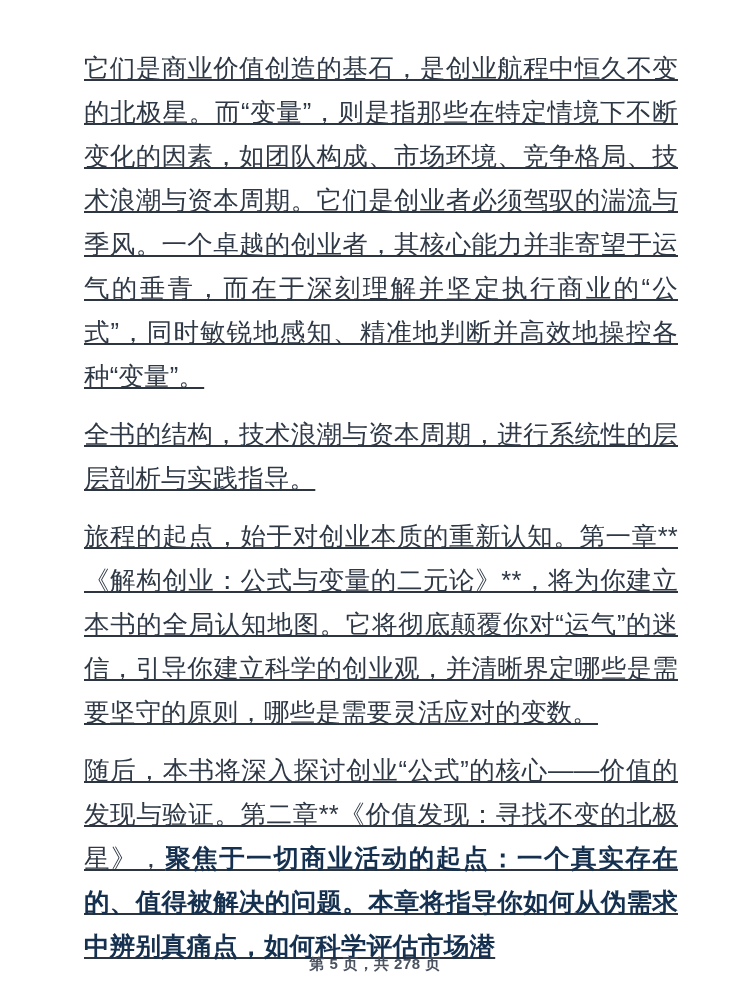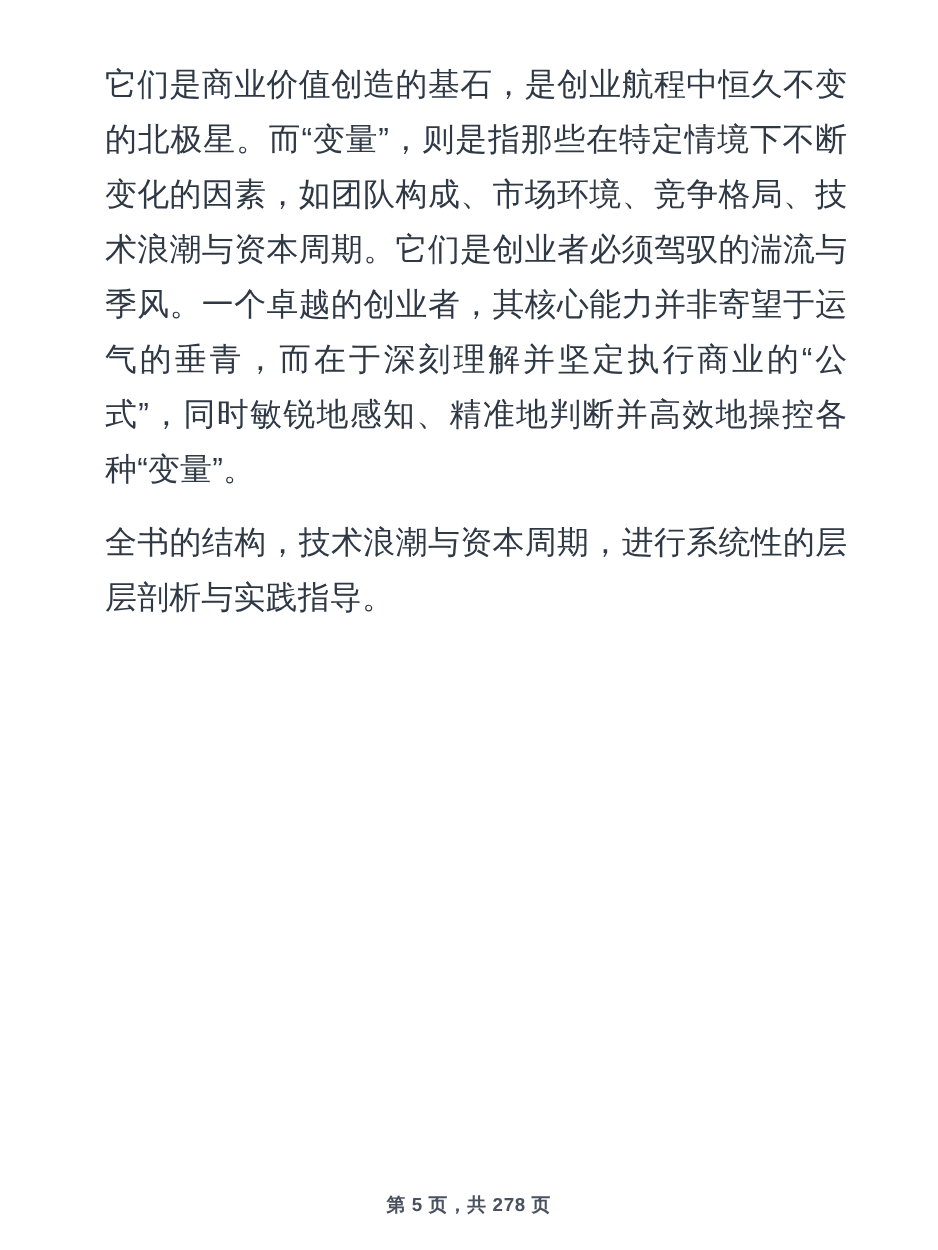--- a/index.html
+++ b/index.html
@@ -15,20 +15,21 @@
     overflow: hidden;
   }
   .page {
     position: relative;
     width: 750px;
     height: 1000px;
     box-sizing: border-box;
     padding: 46px 72px 0 84px;
     display: flex;
     flex-direction: column;
+    text-decoration: underline;
   }
   .body-text {
     font-size: 25.5px;
     line-height: 44px;
     letter-spacing: 0.2px;
     color: #2f3946;
     text-align: justify;
     text-justify: inter-ideograph;
   }
   p.para {
@@ -58,21 +59,23 @@
 <body>
 
 <div class="page">
 
   <div class="body-text">
 
     <p class="para"><span>它们是商业价值创造的基石，是创业航程中恒久不变的北极星。而“变量”，则是指那些在特定情境下不断变化的因素，如团队构成、市场环境、竞争格局、技术浪潮与资本周期。它们是创业者必须驾驭的湍流与季风。一个卓越的创业者，其核心能力并非寄望于运气的垂青，而在于深刻理解并坚定执行商业的“公式”，同时敏锐地感知、精准地判断并高效地操控各种“变量”。</span></p>
 
     <p class="para"><span>全书的结构，技术浪潮与资本周期，进行系统性的层层剖析与实践指导。</span></p>
 
+    <p class="para"><span>旅程的起点，始于对创业本质的重新认知。第一章**《解构创业：公式与变量的二元论》**，将为你建立本书的全局认知地图。它将彻底颠覆你对“运气”的迷信，引导你建立科学的创业观，并清晰界定哪些是需要坚守的原则，哪些是需要灵活应对的变数。</span></p>
 
+    <p class="para"><span>随后，本书将深入探讨创业“公式”的核心——价值的发现与验证。第二章**《价值发现：寻找不变的北极星》，</span><span class="emph-blue">聚焦于一切商业活动的起点：一个真实存在的、值得被解决的问题。本章将指导你如何从伪需求中辨别真痛点，如何科学评估市场潜</span></p>
 
   </div>
 
   <div class="footer">
     <span class="num">第 5 页，共 278 页</span>
   </div>
 
 </div>
 
 </body></html>

